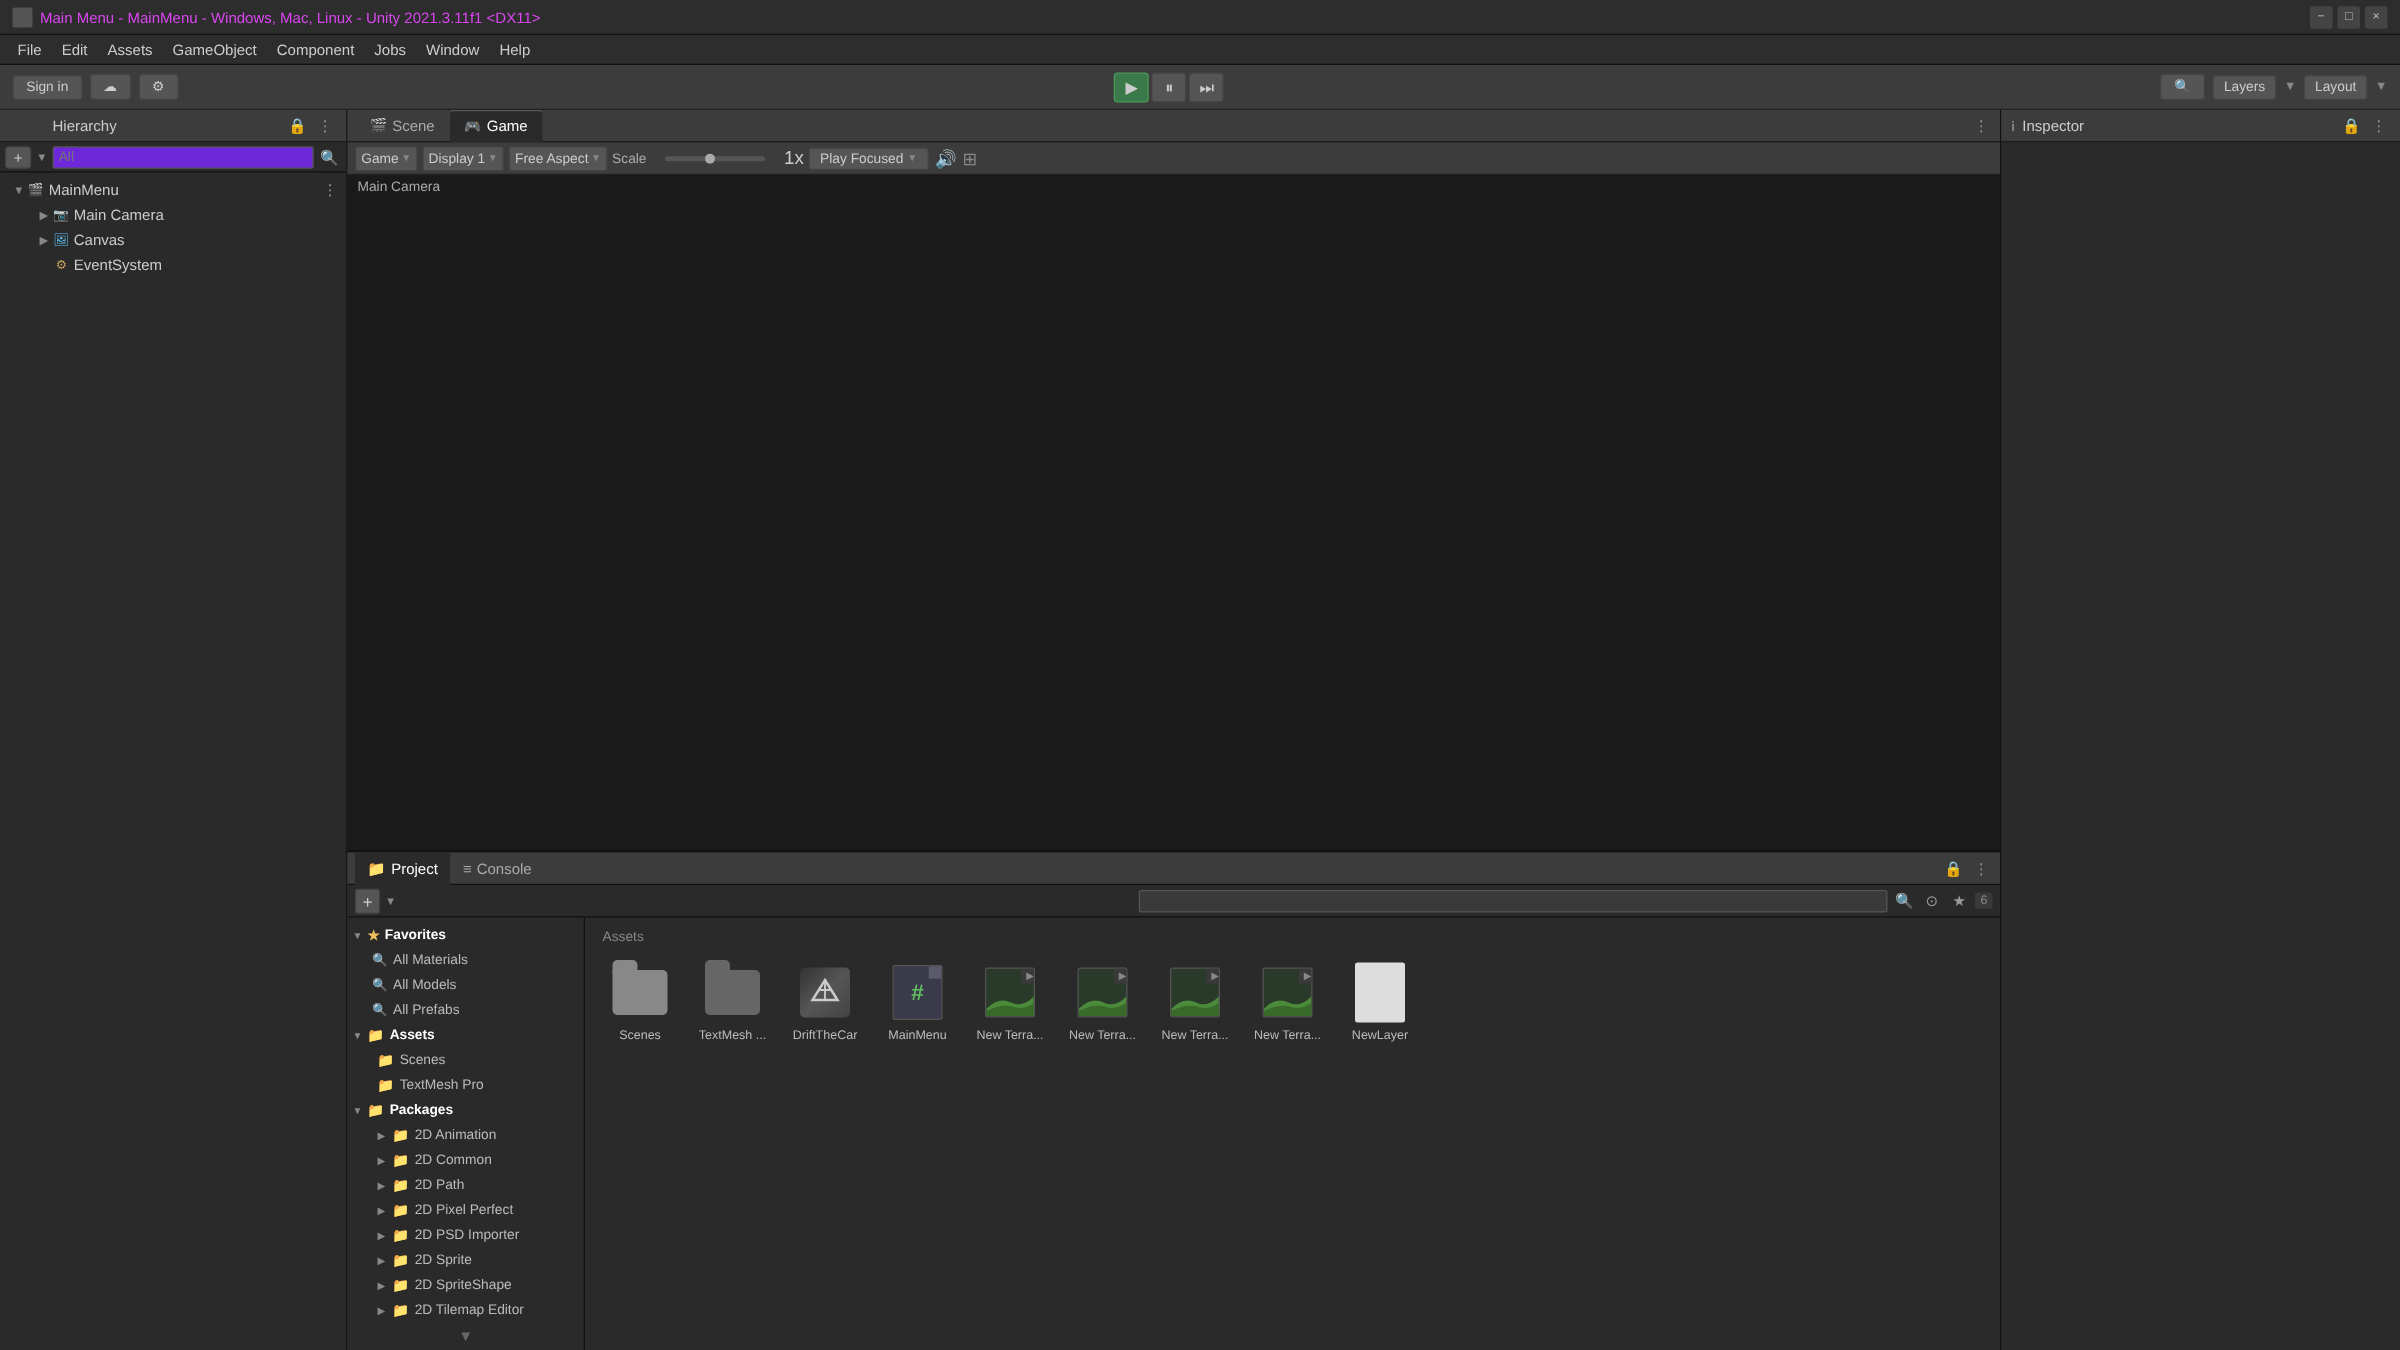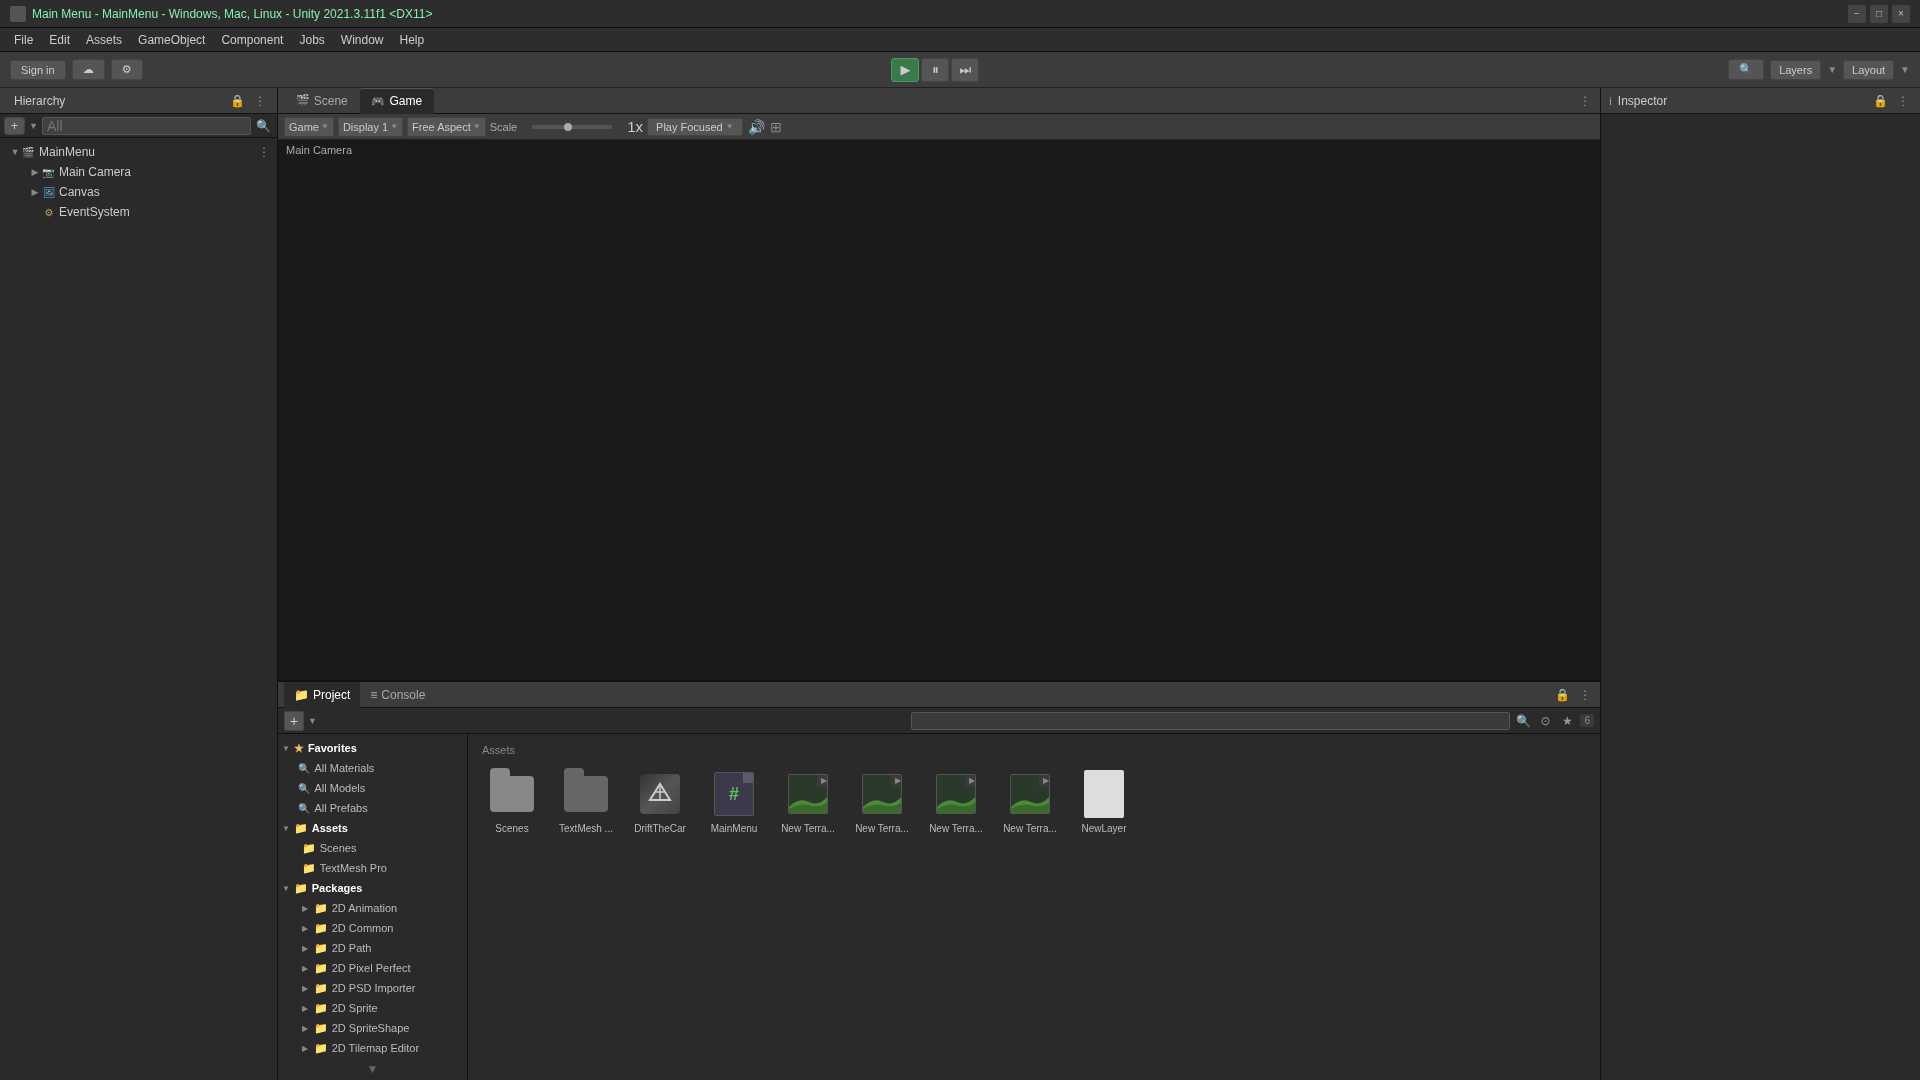--- a/index.html
+++ b/index.html
@@ -24,21 +24,21 @@
     }
     #title-bar .title-icon {
       width: 16px; height: 16px;
       background: #555;
       border-radius: 2px;
       margin-right: 6px;
       display: inline-block;
     }
     #title-bar .title-text {
       font-size: 12px;
-      color: #86efac;
+      color: #d946ef;
       flex: 1;
     }
     #title-bar .win-controls {
       display: flex;
       gap: 4px;
     }
     #title-bar .win-btn {
       width: 18px; height: 18px;
       background: #444;
       border-radius: 2px;
@@ -140,20 +140,21 @@
       display: flex;
       align-items: center;
       padding: 0 8px;
       border-bottom: 1px solid #111;
       gap: 6px;
     }
     .panel-tab {
       font-size: 12px;
       color: #ccc;
       padding: 2px 6px;
+      margin-left: 28px;
     }
     .panel-header-controls {
       margin-left: auto;
       display: flex;
       gap: 4px;
     }
     .icon-btn {
       width: 18px; height: 18px;
       display: flex; align-items: center; justify-content: center;
       color: #999;
@@ -166,26 +167,26 @@
       background: #2a2a2a;
       display: flex;
       align-items: center;
       padding: 0 4px;
       gap: 4px;
       border-bottom: 1px solid #111;
     }
     .hier-search {
       flex: 1;
       height: 18px;
-      background: #404040;
+      background: #6d28d9;
       border: 1px solid #555;
       border-radius: 2px;
       padding: 0 4px;
       color: #ccc;
-      font-size: 14px;
+      font-size: 11px;
     }
 
     .hierarchy-tree {
       flex: 1;
       padding: 4px 0;
       overflow-y: auto;
     }
     .tree-item {
       height: 20px;
       display: flex;

